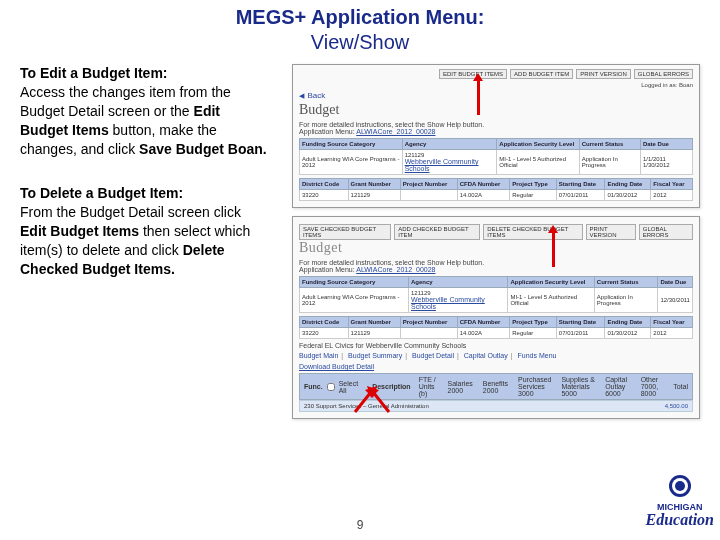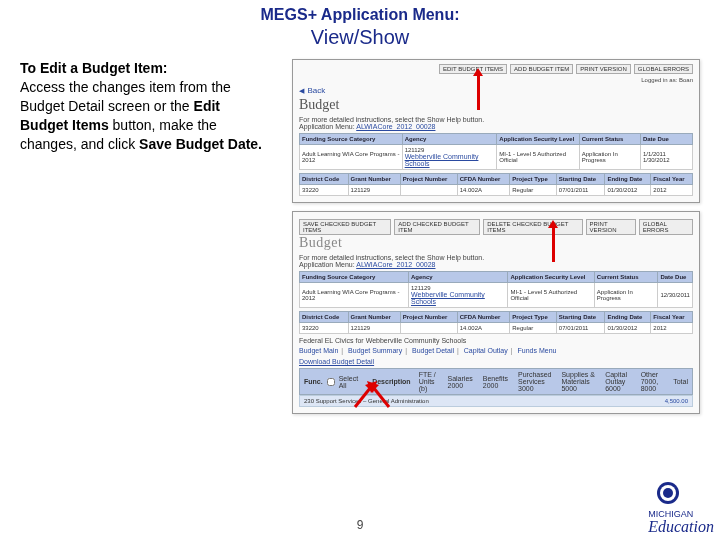--- a/index.html
+++ b/index.html
@@ -6,21 +6,21 @@
     margin: 0;
     width: 720px;
     height: 540px;
     font-family: Arial, Helvetica, sans-serif;
     background: #fff;
     position: relative;
     overflow: hidden;
   }
   .title {
     text-align: center;
-    font-size: 16px;
+    font-size: 20px;
     font-weight: bold;
     color: #1a2a8a;
     margin-top: 6px;
   }
   .subtitle {
     text-align: center;
     font-size: 20px;
     color: #1a2a8a;
     margin-top: 2px;
     margin-bottom: 10px;
@@ -112,45 +112,50 @@
     position: absolute;
     bottom: 8px;
     left: 50%;
     transform: translateX(-50%);
     font-size: 12px;
     color: #444;
   }
   .logo {
     position: absolute;
     right: 6px;
-    bottom: 5px;
-    text-align: left;
+    bottom: 12px;
+    text-align: center;
     font-size: 11px;
     color: #1a2a8a;
     line-height: 1;
+    font-weight: bold;
   }
   .logo svg { width: 40px; height: 26px; }
   .tabline { font-size: 7px; color: #2a4aa0; margin-top: 3px; }
   .tabline span { margin-right: 3px; }
   .divbar { color: #888; }
   .funcheader { background: #b8c8e8; font-size: 7px; padding: 2px 4px; border: 1px solid #9ab; margin-top: 3px; display: flex; align-items: center; gap: 4px; }
   .funcheader input { width: 8px; height: 8px; margin: 0; }
   .valrow { background: #dde6f5; font-size: 6px; padding: 2px 4px; border: 1px solid #bcd; }
 </style>
 </head>
 <body>
 
 <div class="title">MEGS+ Application Menu:</div>
 <div class="subtitle">View/Show</div>
 
 <div class="content">
   <div class="leftcol">
     <div class="block">
       <span class="head">To Edit a Budget Item:</span><br>
-      <span>Access the changes item from the Budget Detail screen or the </span><b>Edit Budget Items</b><span> button, make the changes, and click </span><b>Save Budget Date.</b>
+      <span>Access the changes item from the Budget Detail screen or the </span><b>Edit Budget Items</b><span> button, make the changes, and click </span><b>Save Budget Boan.</b>
+    </div>
+    <div class="block">
+      <span class="head">To Delete a Budget Item:</span><br>
+      <span>From the Budget Detail screen click </span><b>Edit Budget Items</b><span> then select which item(s) to delete and click </span><b>Delete Checked Budget Items.</b>
     </div>
   </div>
 
   <div class="rightcol">
 
     <div class="shot">
       <div class="topbtns">
         <span class="minibtn">EDIT BUDGET ITEMS</span>
         <span class="minibtn">ADD BUDGET ITEM</span>
         <span class="minibtn">PRINT VERSION</span>

